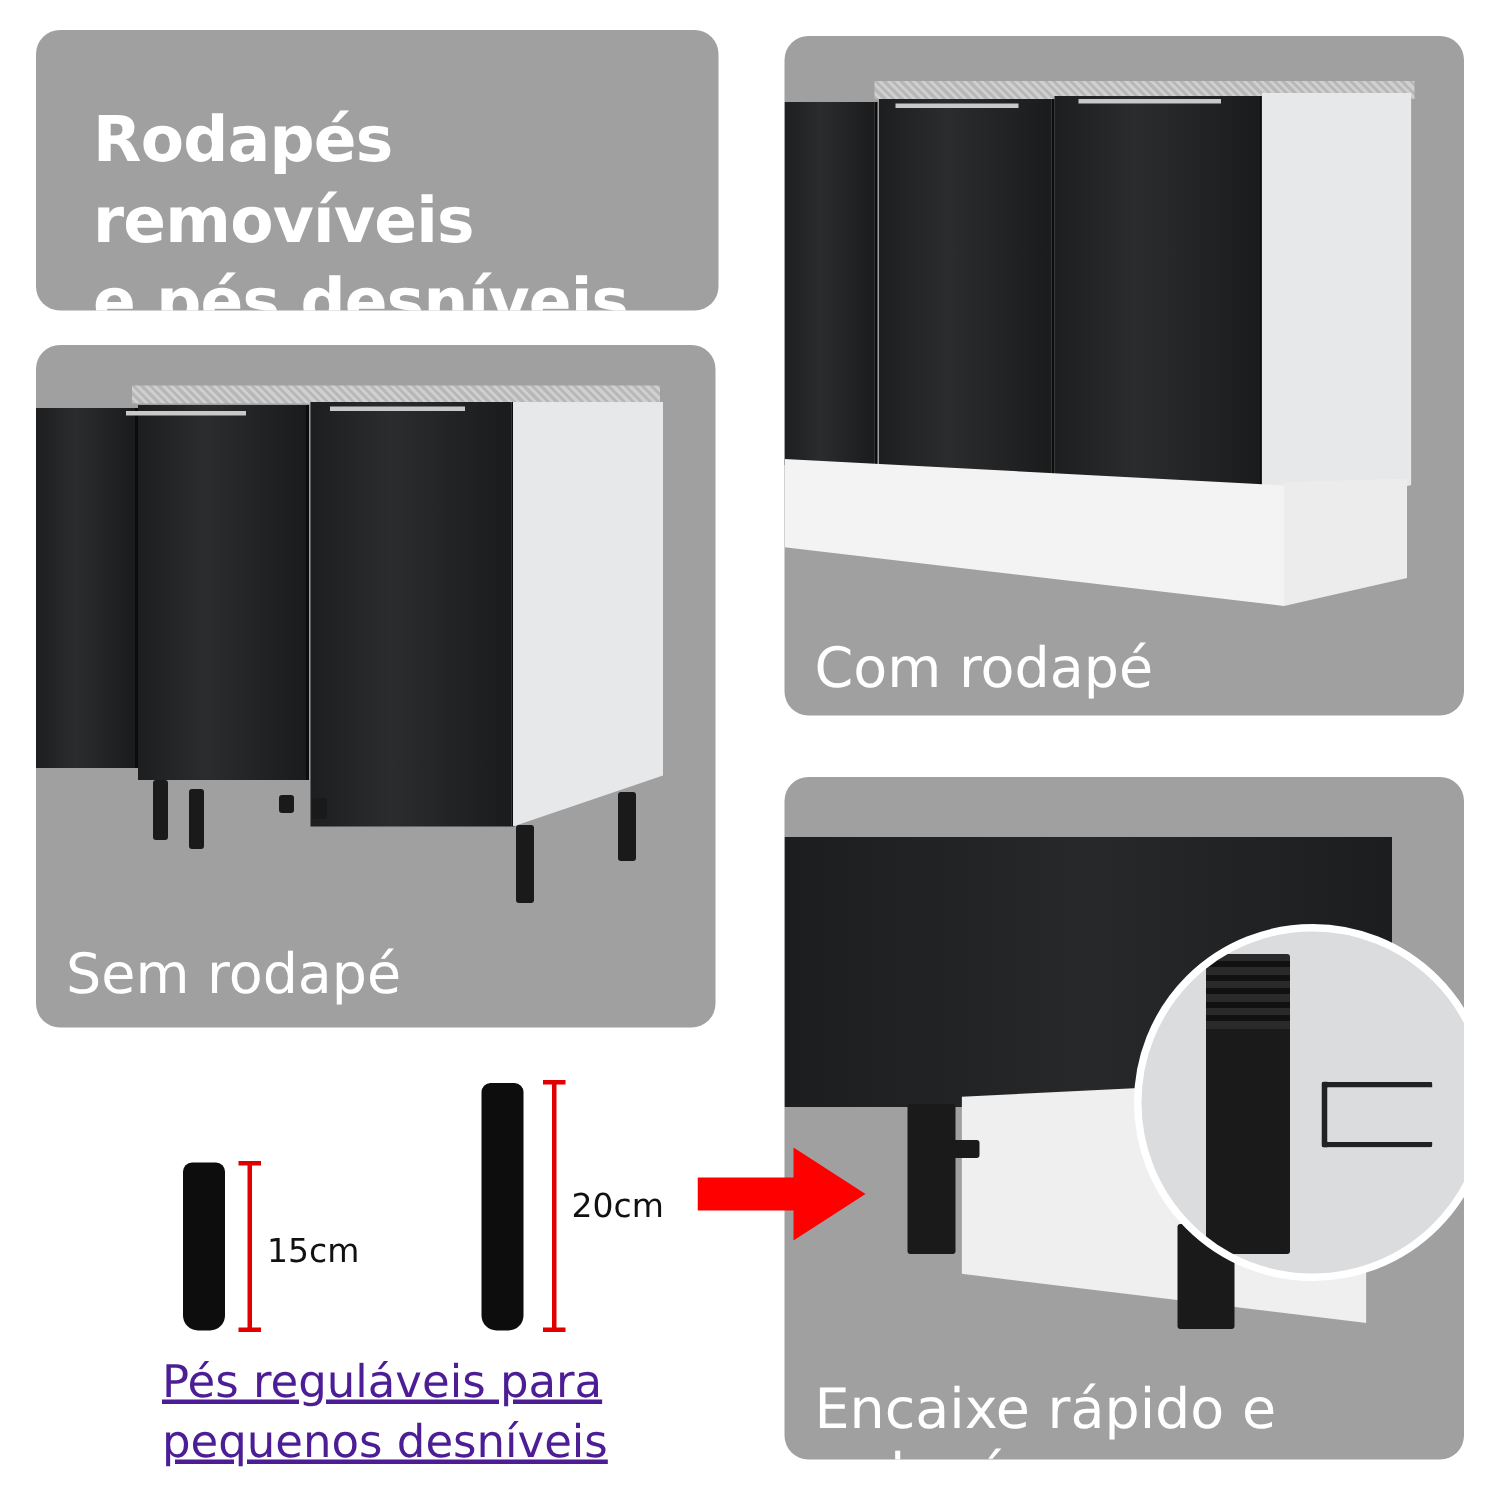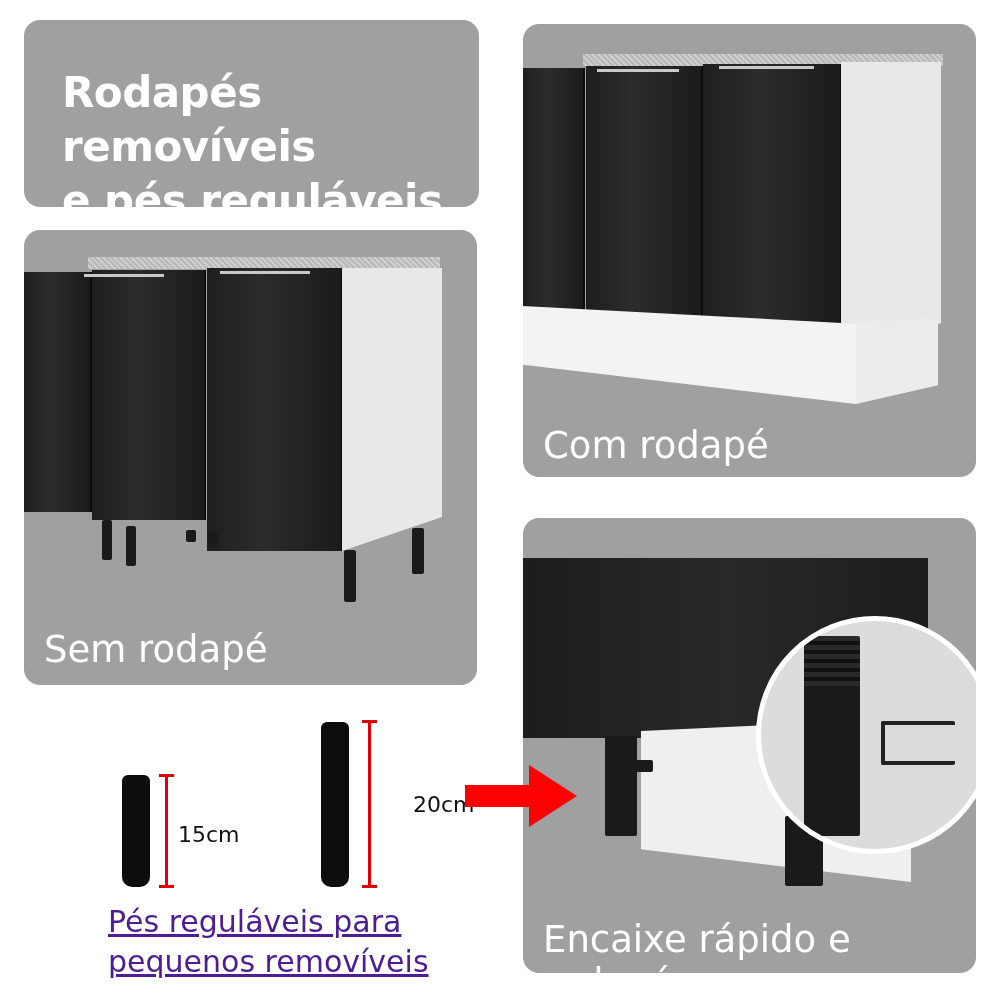--- a/index.html
+++ b/index.html
@@ -17,21 +17,21 @@
   .plinth{position:absolute;background:#f3f3f3;}
   .redline{position:absolute;background:#e00000;}
   .lbl{position:absolute;font-size:22px;color:#111;font-family:"DejaVu Sans",sans-serif;}
 </style>
 </head>
 <body>
 
 <div class="panel" style="left:24px;top:20px;width:455px;height:187px;">
   <div class="title">
     <div>Rodapés removíveis</div>
-    <div>e pés reguláveis</div>
+    <div>e pés desníveis</div>
   </div>
 </div>
 
 <div class="panel" style="left:24px;top:230px;width:453px;height:455px;">
   <div class="cab" style="left:0;top:0;width:453px;height:455px;">
     <div class="top" style="left:64px;top:27px;width:352px;height:12px;"></div>
     <div class="door" style="left:0;top:42px;width:66px;height:240px;"></div>
     <div class="door" style="left:68px;top:40px;width:112px;height:250px;"></div>
     <div class="door" style="left:183px;top:38px;width:134px;height:283px;"></div>
     <div class="side" style="left:318px;top:38px;width:100px;height:283px;clip-path:polygon(0 0,100% 0,100% 88%,0 100%);"></div>
@@ -66,25 +66,25 @@
   <div class="leg" style="left:22px;top:75px;width:28px;height:112px;border-radius:6px 6px 10px 10px;background:#0d0d0d;"></div>
   <div class="redline" style="left:65px;top:75px;width:3px;height:112px;"></div>
   <div class="redline" style="left:59px;top:74px;width:15px;height:3px;"></div>
   <div class="redline" style="left:59px;top:185px;width:15px;height:3px;"></div>
   <div class="lbl" style="left:78px;top:122px;">15cm</div>
 
   <div class="leg" style="left:221px;top:22px;width:28px;height:165px;border-radius:6px 6px 10px 10px;background:#0d0d0d;"></div>
   <div class="redline" style="left:268px;top:21px;width:3px;height:166px;"></div>
   <div class="redline" style="left:262px;top:20px;width:15px;height:3px;"></div>
   <div class="redline" style="left:262px;top:185px;width:15px;height:3px;"></div>
-  <div class="lbl" style="left:281px;top:92px;margin-left:32px;">20cm</div>
+  <div class="lbl" style="left:281px;top:92px;">20cm</div>
 
   <div class="caption dark" style="left:8px;top:202px;font-size:30px;line-height:40px;">
     <div>Pés reguláveis para</div>
-    <div>pequenos removíveis</div>
+    <div>pequenos desníveis</div>
   </div>
 </div>
 
 <div class="panel" style="left:523px;top:518px;width:453px;height:455px;">
   <div style="position:absolute;left:0;top:40px;width:405px;height:180px;background:linear-gradient(90deg,#1b1d1e,#262829,#1c1d1e);"></div>
   <div class="plinth" style="left:118px;top:200px;width:270px;height:164px;background:#efefef;clip-path:polygon(0 8%,100% 0,100% 100%,0 80%);"></div>
   <div class="leg" style="left:82px;top:218px;width:32px;height:100px;"></div>
   <div class="leg" style="left:112px;top:242px;width:18px;height:12px;"></div>
   <div class="leg" style="left:262px;top:298px;width:38px;height:70px;"></div>
   <div style="position:absolute;left:233px;top:98px;width:228px;height:228px;border-radius:50%;border:5px solid #fff;background:#dadcdd;overflow:hidden;">

